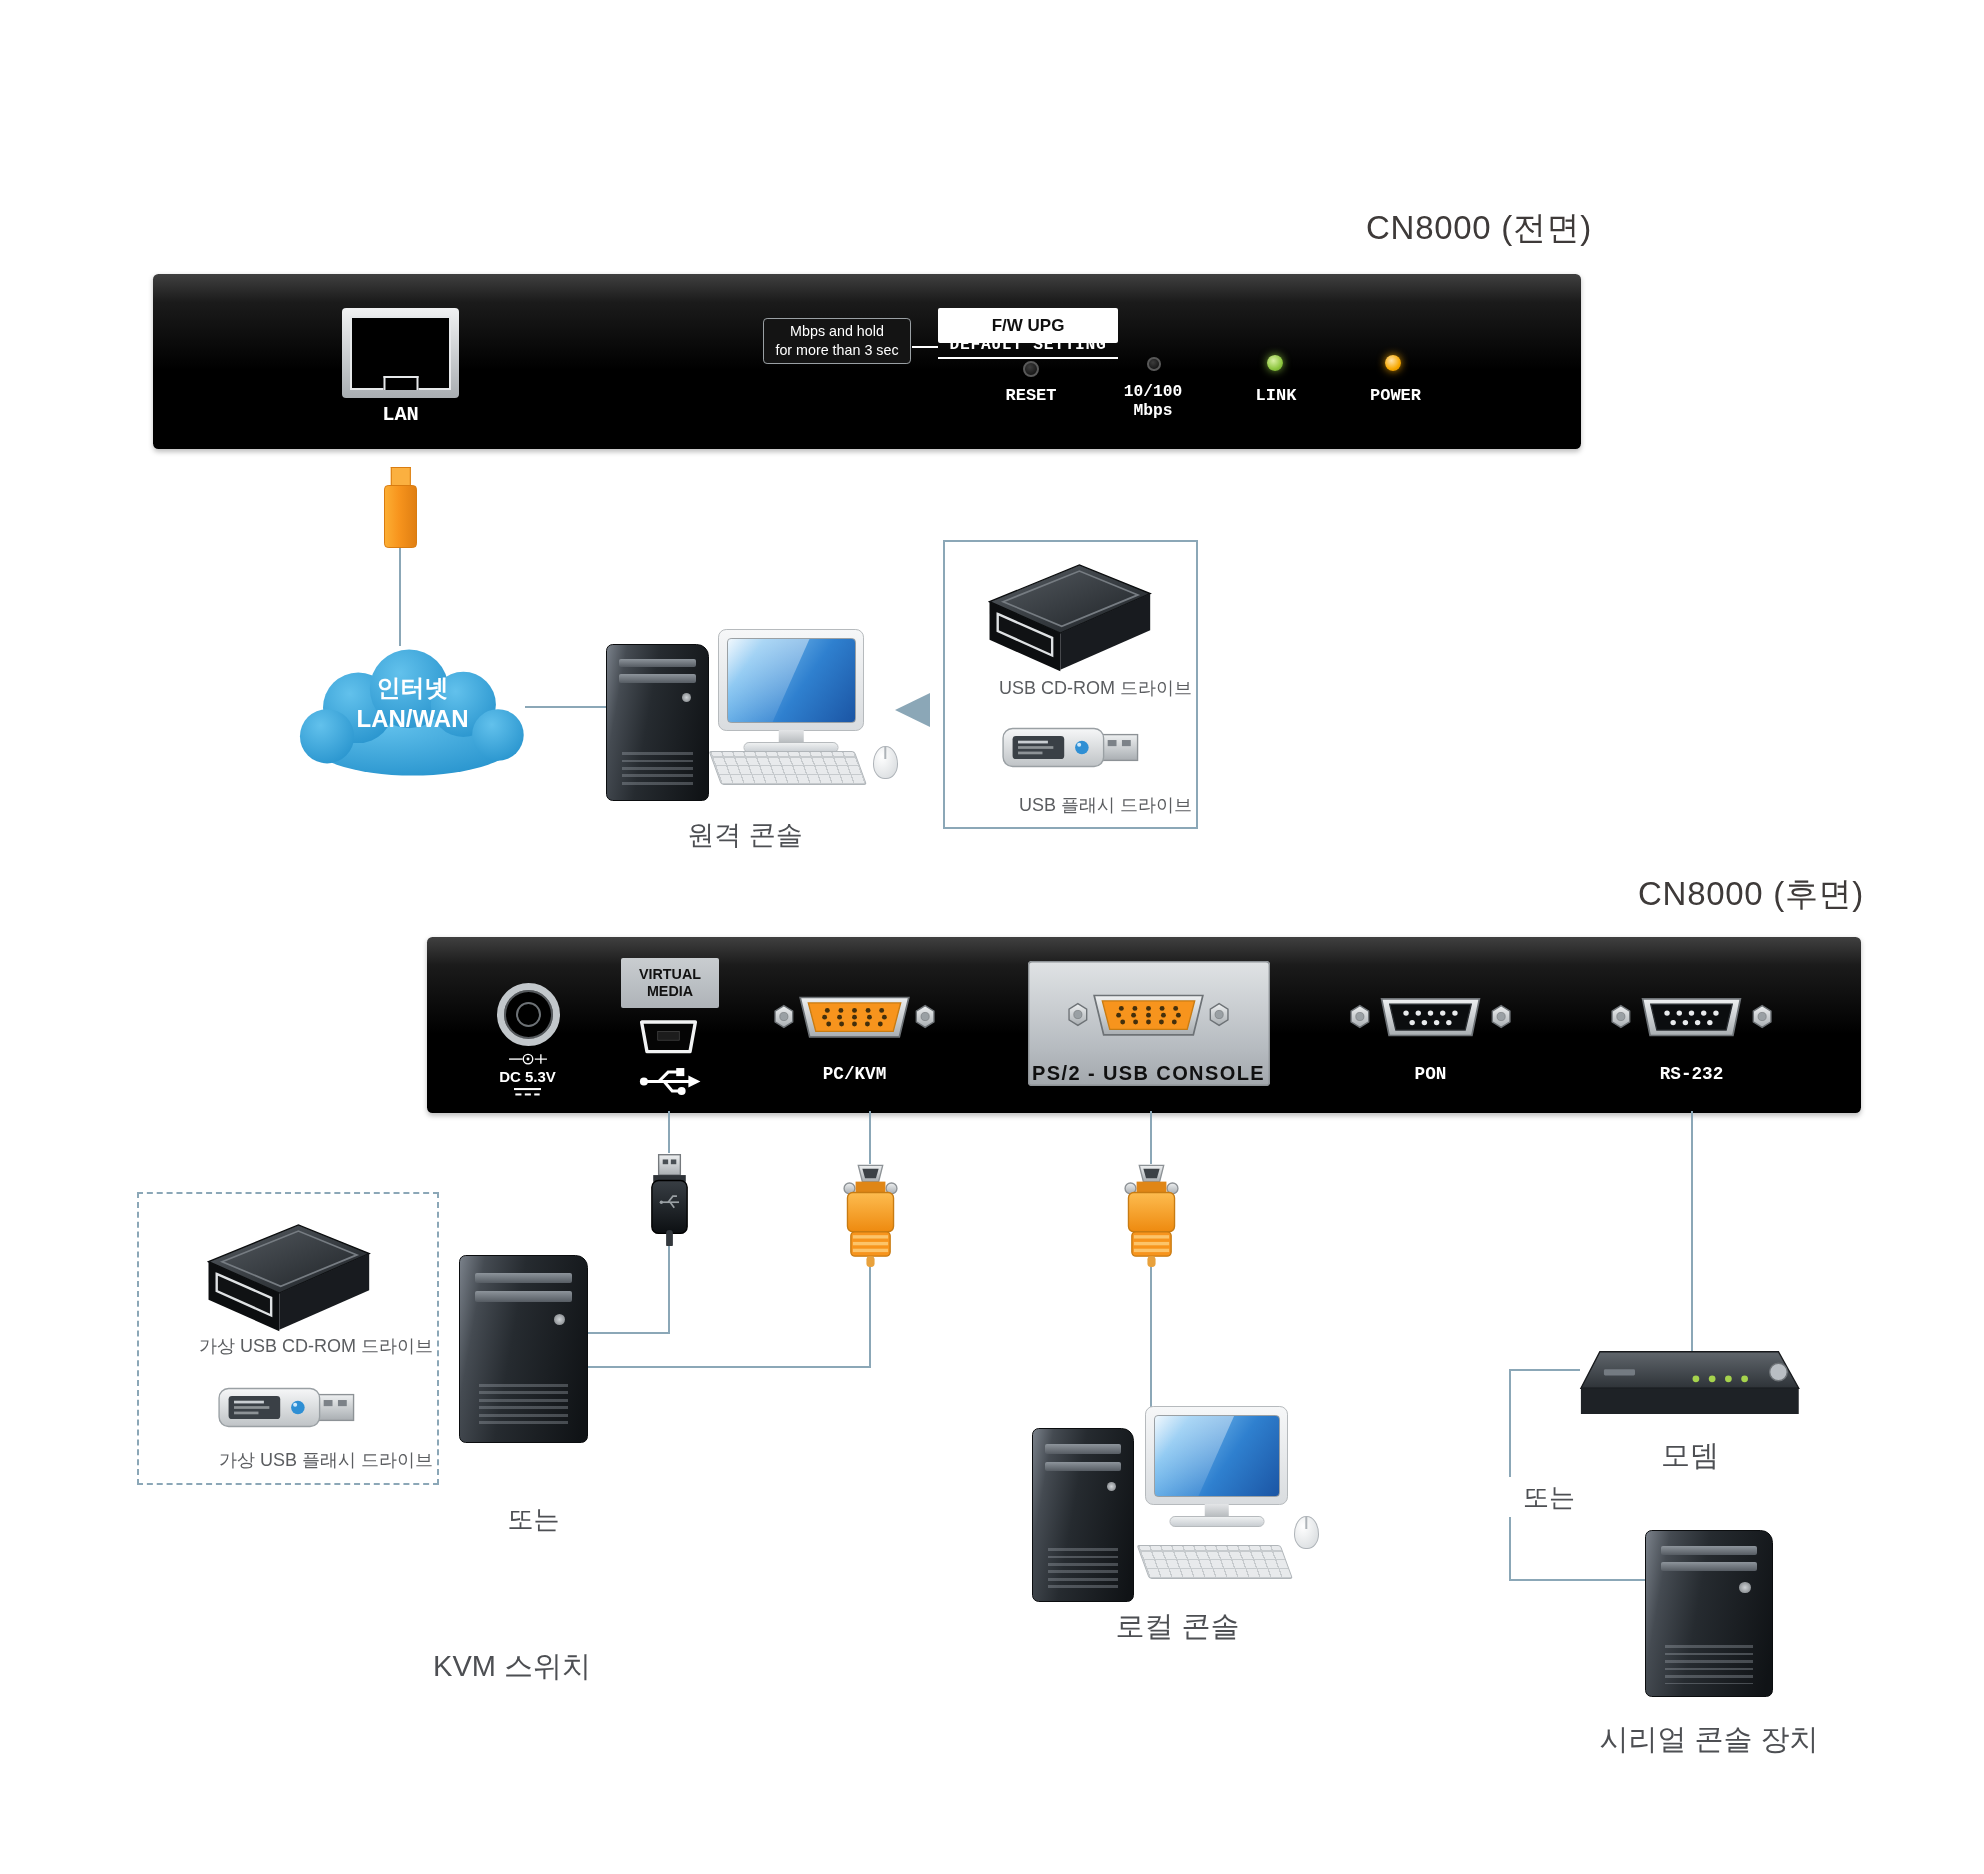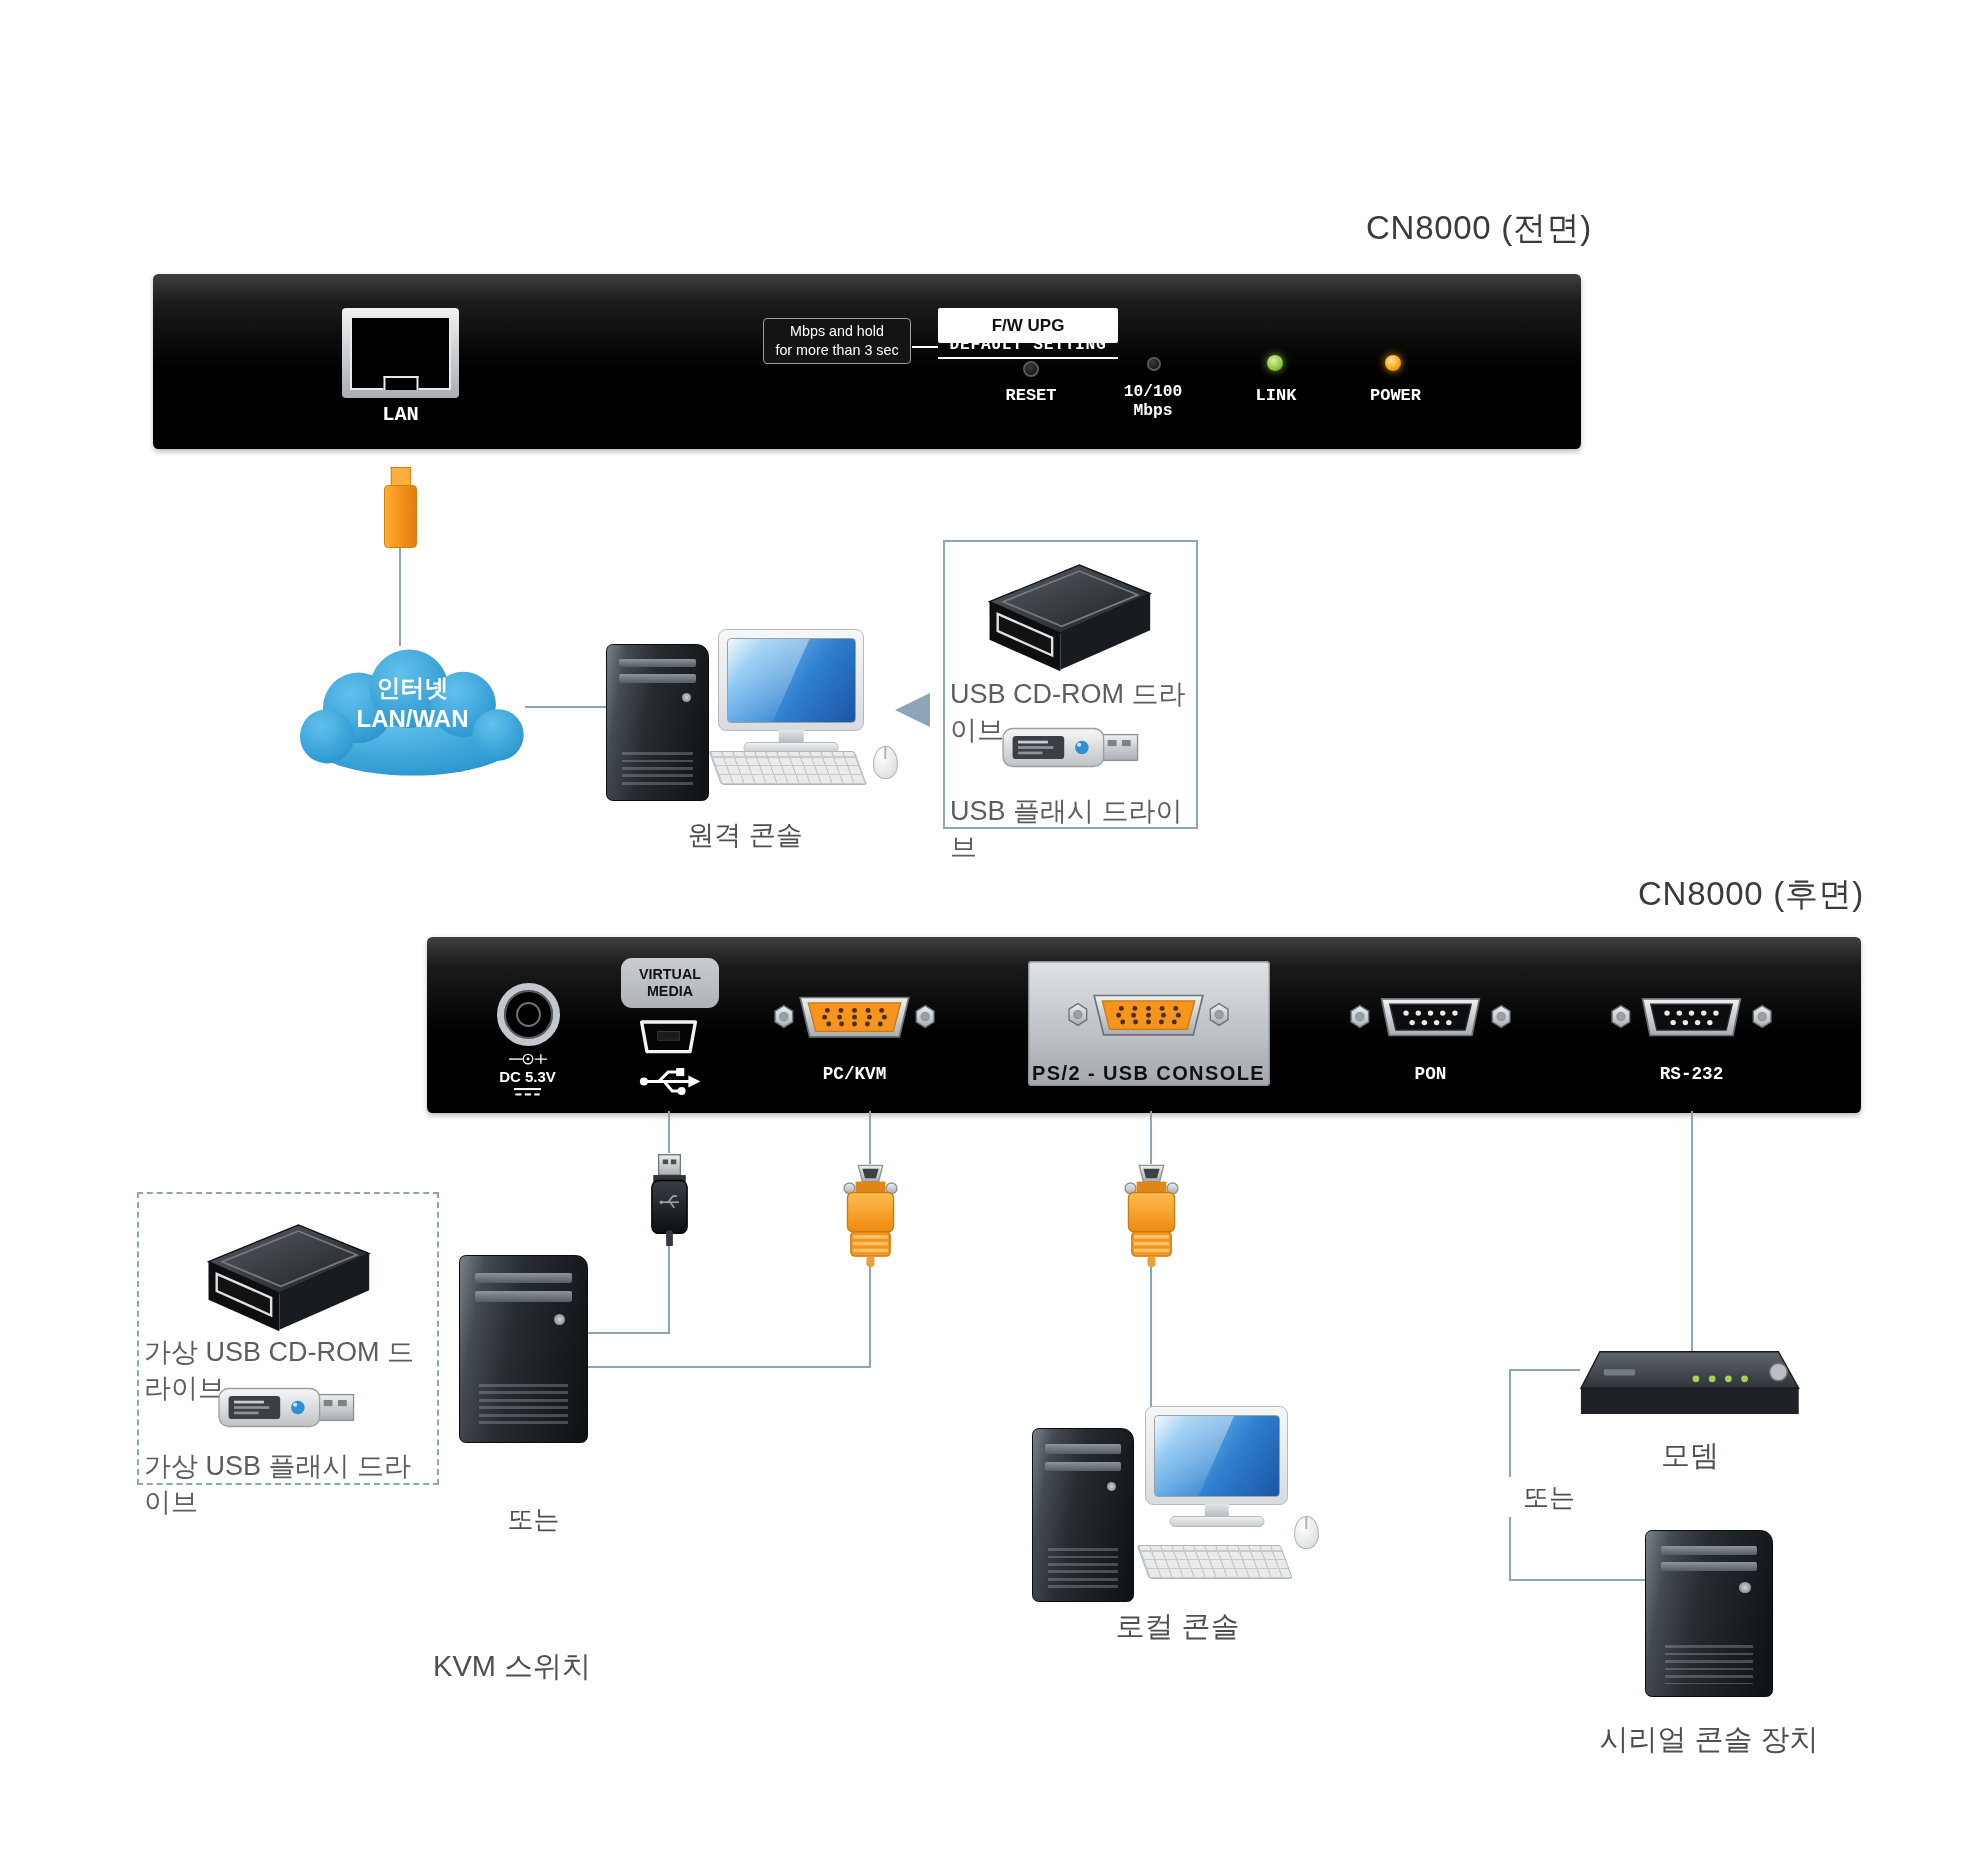--- a/index.html
+++ b/index.html
@@ -2,21 +2,21 @@
 <html style="font-size:11px"><head>
 <meta charset="utf-8">
 <style>
   * { margin:0; padding:0; box-sizing:border-box; }
   body { background:#fff; font-family:"Liberation Sans","DejaVu Sans",sans-serif; }
   #canvas { position:relative; width:1985px; height:1875px; background:#ffffff; overflow:hidden; }
   .abs { position:absolute; }
 
   .title { position:absolute; font-size:33px; color:#3e3a39; text-align:right; letter-spacing:0.7px; }
   .klabel { position:absolute; color:#4d4f53; text-align:center; }
-  .boxlabel { position:absolute; color:#5b5d60; text-align:left; font-size:27px; }
+  .boxlabel { position:absolute; color:#5b5d60; text-align:right; font-size:18px; }
   .wlabel { position:absolute; color:#ffffff; font-weight:bold; text-align:center;font-family:Liberation Mono, monospace; }
   .line { position:absolute; background:#8ba7b7; }
   .wline { position:absolute; background:#ffffff; }
 
   .panel { position:absolute; background:linear-gradient(180deg,#404040 0%,#1b1b1b 16%,#000 55%); border-radius:5.4px; box-shadow:0 2.7px 5.4px rgba(0,0,0,.25); }
 
   
   .lan-port { position:absolute; background:linear-gradient(#f0f1f2,#a9aeb2); border-radius:4.1px; }
   .lan-inner { position:absolute; inset:8.2px; background:#000; border:2.7px solid #e6e8ea; }
   .lan-tab { position:absolute; left:50%; bottom:8.2px; transform:translateX(-50%); width:35px; height:13.6px; background:#000; border:2.7px solid #e6e8ea; border-bottom:none; }
@@ -57,21 +57,21 @@
 
   .keyboard { position:absolute; background-color:#e8eaec; border:1.4px solid #b0b5b9; border-radius:2.7px; transform:skewX(20deg); transform-origin:left bottom;
     background-image:repeating-linear-gradient(90deg,#c6cacd 0 1.4px,transparent 1.4px 11px),repeating-linear-gradient(0deg,#c6cacd 0 1.4px,transparent 1.4px 8.8px); }
   .mouse { position:absolute; background:radial-gradient(ellipse at 35% 30%, #ffffff, #d3d7da); border:1.4px solid #aeb3b8; border-radius:50% 50% 48% 48% / 55% 55% 45% 45%; }
   .mouse::before { content:""; position:absolute; left:50%; top:0; width:1.4px; height:38%; background:#aeb3b8; transform:translateX(-50%); }
 
   
   .dc-jack { position:absolute; border-radius:50%; background:#000; border:7.5px solid #c2c7cb; box-shadow:inset 0 0 0 2px #55595d; }
   .dc-jack::after { content:""; position:absolute; inset:24%; border-radius:50%; border:2.7px solid #6d7276; background:#000; }
   .dc-label { position:absolute; display:flex; flex-direction:column; align-items:center; gap:2.7px; color:#fff; font-weight:bold; font-size:15px; }
-  .vm-box { position:absolute; background:linear-gradient(#c9cdd0,#aeb3b8); border-radius:11px; color:#111; font-weight:bold; font-size:14.3px; text-align:center; display:flex; flex-direction:column; justify-content:center; line-height:1.2; }
+  .vm-box { position:absolute; background:linear-gradient(#c9cdd0,#aeb3b8); border-radius:2px; color:#111; font-weight:bold; font-size:14.3px; text-align:center; display:flex; flex-direction:column; justify-content:center; line-height:1.2; }
   .plate { position:absolute; background:linear-gradient(180deg,#e0e3e5,#b6bbc0 70%,#a2a7ac); border-radius:4.1px; box-shadow:inset 0 0 0 1.4px #8d9296; }
   .console-label { position:absolute; color:#101010; font-weight:bold; text-align:center; letter-spacing:1.4px; }
 
   
   .kvm { position:absolute; background:linear-gradient(#f5f5ef 0%,#dededa 55%,#b7b7b0 100%); border:1.4px solid #8f8f86; border-radius:6.8px; }
   .kvm-edge { position:absolute; top:4.8px; left:8.2px; right:8.2px; height:2px; background:#9a9a90; opacity:.6; }
   .kvm-logo { position:absolute; left:11px; top:17.7px; width:50px; height:19px; background:#3fae49; border-radius:2.7px; color:#fff; font-weight:bold; font-size:12.2px; letter-spacing:1.4px; display:flex; align-items:center; justify-content:center; }
   .kvm-sw { position:absolute; top:9.5px; width:4.1px; height:33px; background:#55554d; border-radius:2px; }
   .kvm-sw::after { content:""; position:absolute; left:-4.8px; top:12.2px; width:13.6px; height:8.8px; background:linear-gradient(#fafaf5,#c2c2b8); border:0.7px solid #8f8f86; border-radius:1.4px; }
   .kvm-text { position:absolute; right:15px; top:13.6px; width:59px; }

